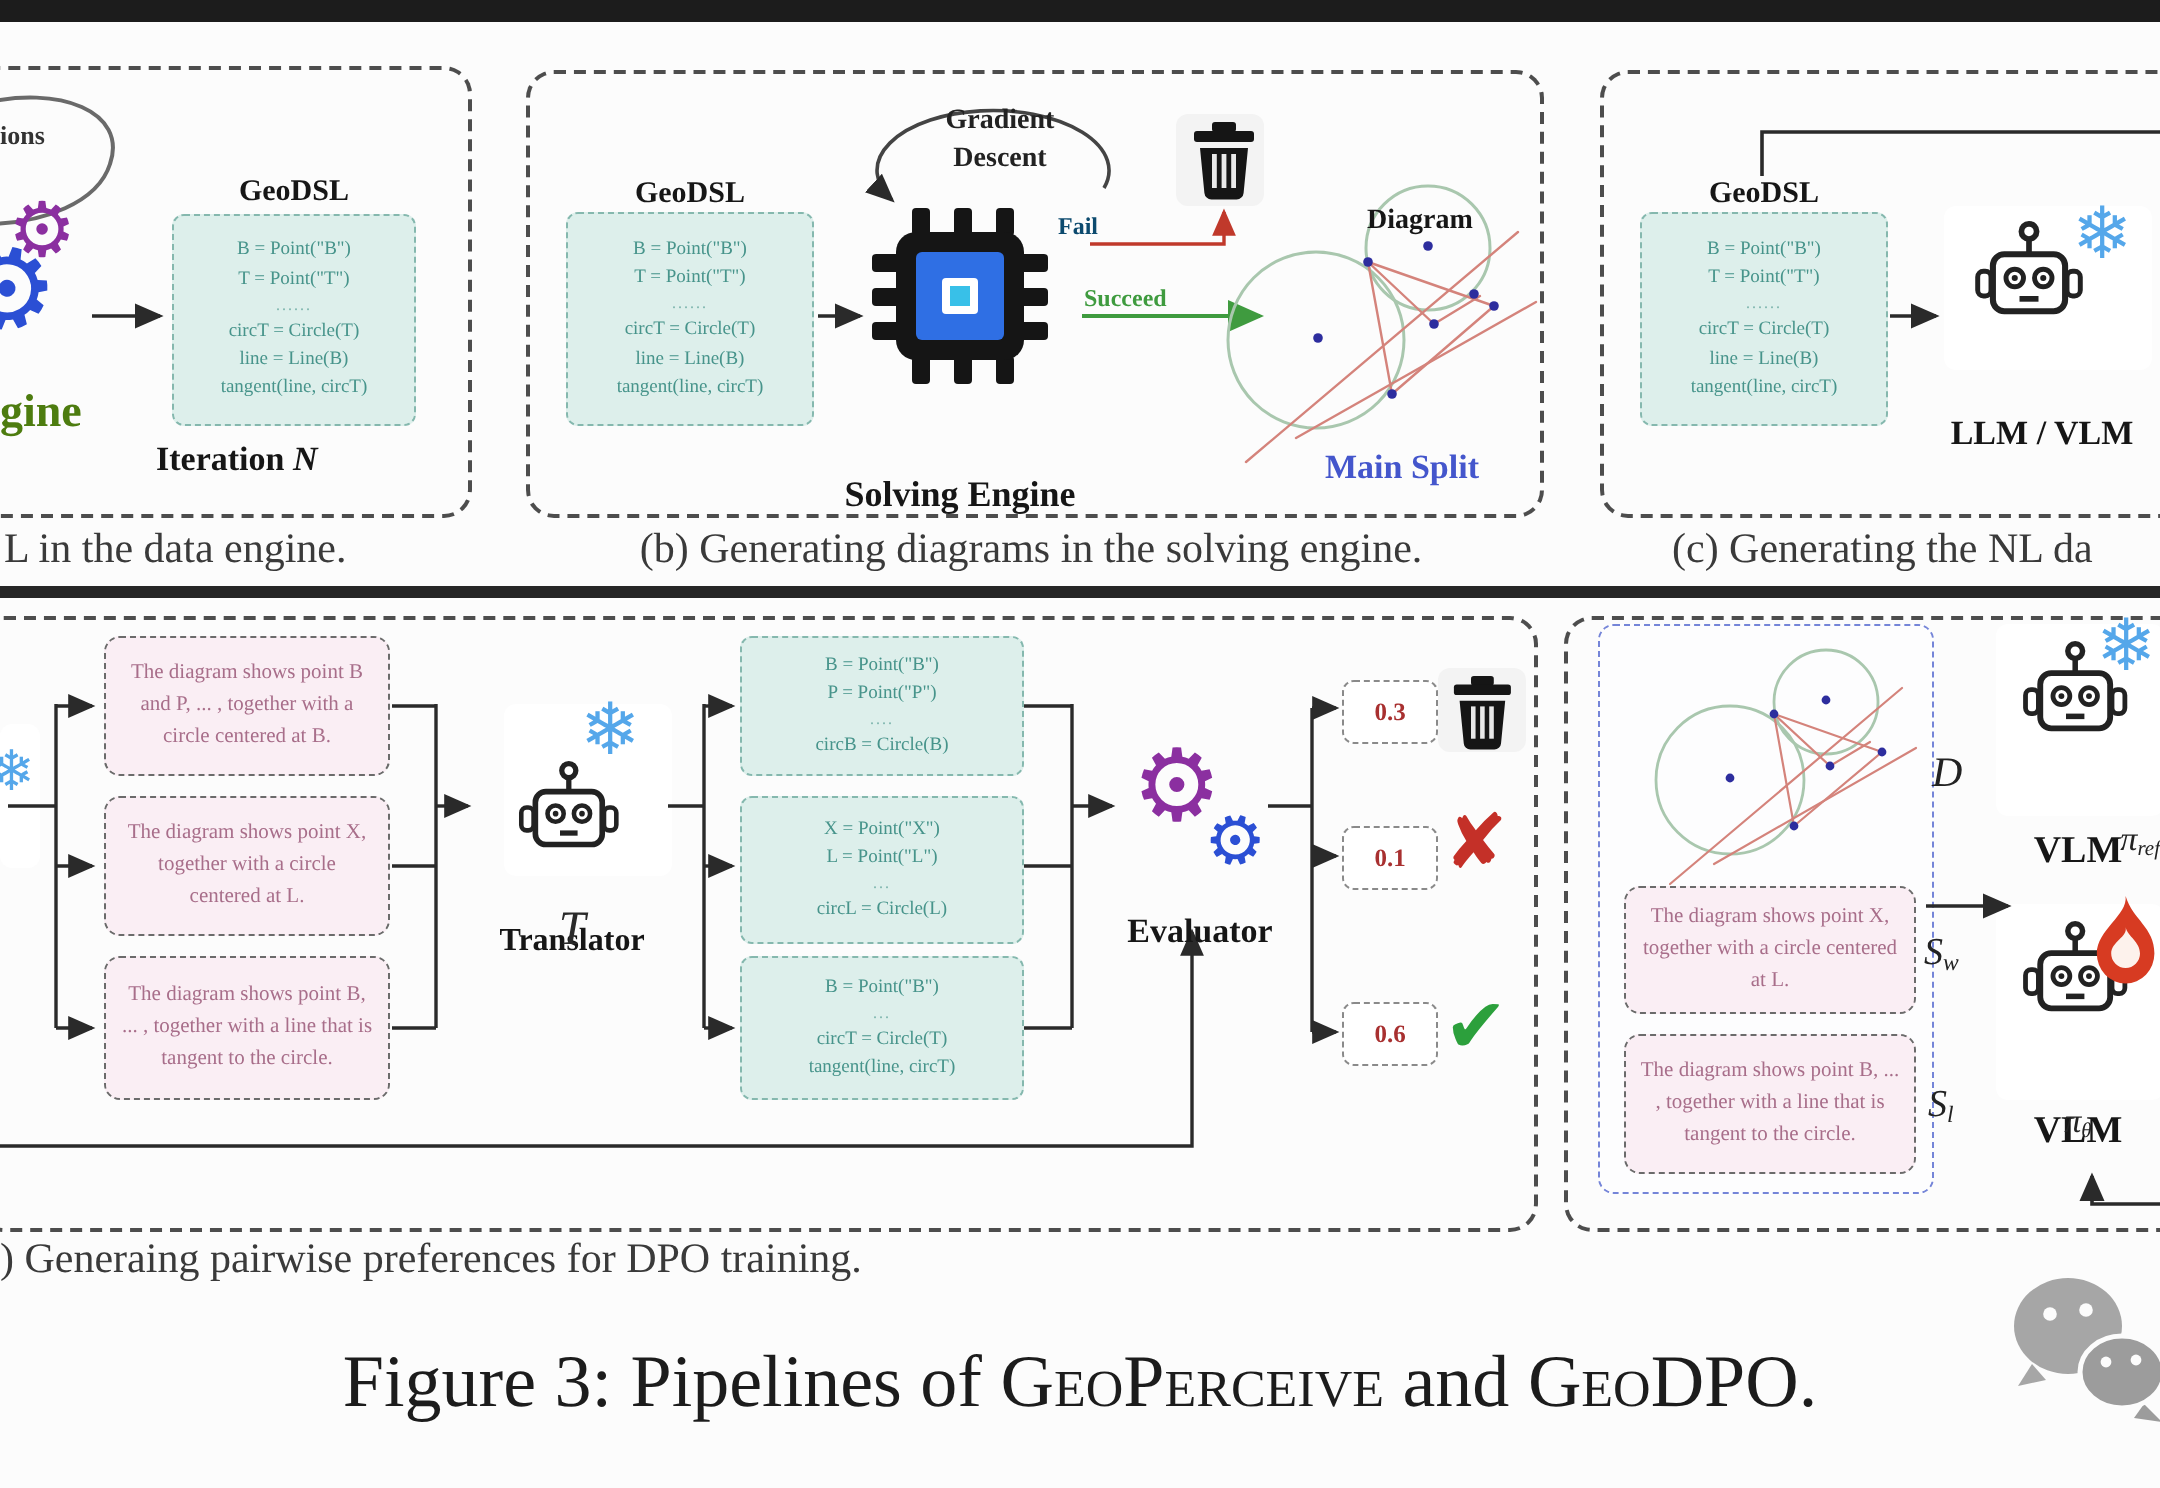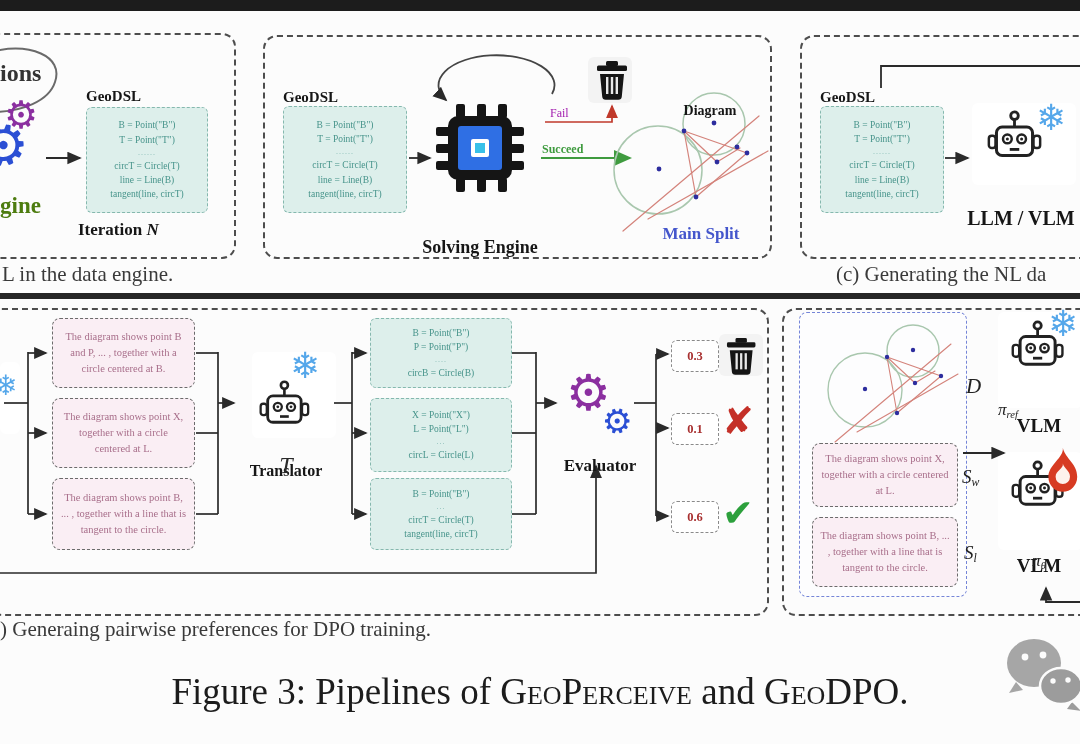--- a/index.html
+++ b/index.html
@@ -9,21 +9,21 @@
   .z1{z-index:1;} .z3{z-index:3;}
   #overlay-svg{position:absolute;left:0;top:0;z-index:2;pointer-events:none;}
   #wechat-svg{position:absolute;left:995px;top:630px;z-index:4;pointer-events:none;}
   .bar{background:#1c1c1c;}
   .panel{border:2px dashed #4d4d4d;border-radius:14px;z-index:0;}
   .bluebox{border:1.5px dashed #7585d8;border-radius:8px;background:#fdfdfe;}
   .codebox{background:#ddefeb;border:1.5px dashed #85b8ae;border-radius:6px;color:#47948b;
            font-size:9.5px;line-height:1.5;text-align:center;display:flex;flex-direction:column;
            justify-content:center;box-sizing:border-box;padding:2px;}
   .codebox .dim{opacity:.65;font-size:8px;letter-spacing:1px;}
-  .codetitle{font-weight:bold;font-size:15px;color:#161616;}
+  .codetitle{font-weight:bold;font-size:15px;color:#161616;text-align:center;}
   .nlbox{background:#faeef4;border:1.5px dashed #6b6b6b;border-radius:8px;color:#a86e8a;
          font-size:10.5px;line-height:1.5;text-align:center;display:flex;align-items:center;
          justify-content:center;box-sizing:border-box;padding:3px 7px;}
   .cap{font-size:21px;color:#3a3a3a;white-space:nowrap;}
   .blabel{font-weight:bold;color:#161616;text-align:center;margin-top:27px;}
   .score{background:#fff;border:1.6px dashed #8a8a8a;border-radius:6px;color:#a83030;
          font-weight:bold;font-size:12.5px;display:flex;align-items:center;justify-content:center;}
   .card{background:#ffffff;border-radius:6px;}
   .snow{color:#55a7ea;font-family:"DejaVu Sans",sans-serif;line-height:1;}
   .gear{font-family:"DejaVu Sans",sans-serif;line-height:1;}
@@ -40,21 +40,21 @@
 
   <div class="abs bar" style="left:0;top:0;width:1080px;height:11px"></div>
   <div class="abs" style="left:0;top:293px;width:1080px;height:6px;background:#262626"></div>
 
   <div class="abs panel" style="left:-60px;top:33px;width:292px;height:222px"></div>
   <div class="abs panel" style="left:263px;top:35px;width:505px;height:220px"></div>
   <div class="abs panel" style="left:800px;top:35px;width:295px;height:220px"></div>
   <div class="abs panel" style="left:-12px;top:308px;width:777px;height:304px"></div>
   <div class="abs panel" style="left:782px;top:308px;width:312px;height:304px"></div>
 
-  <div class="abs z3" style="left:0;top:60px;font-weight:bold;font-size:24px;color:#333">ions</div>
+  <div class="abs z3" style="left:0;top:60px;font-weight:bold;font-size:13px;color:#333">ions</div>
   <span class="abs gear z3" style="left:4px;top:96px;font-size:38px;color:#8b2fa0">⚙</span>
   <span class="abs gear z3" style="left:-22px;top:118px;font-size:56px;color:#2b4fd4;transform:rotate(14deg)">⚙</span>
   <div class="abs z3" style="left:0;top:193px;font-weight:bold;font-size:23px;color:#4d7c0f">gine</div>
   <div class="abs codetitle z3" style="left:86px;top:88px;width:122px">GeoDSL</div>
   <div class="abs codebox z1" style="left:86px;top:107px;width:122px;height:106px">
     <div>B = Point("B")</div>
     <div>T = Point("T")</div>
     <div class="dim">......</div>
     <div>circT = Circle(T)</div>
     <div>line = Line(B)</div>
@@ -67,39 +67,44 @@
 
   <div class="abs codetitle z3" style="left:283px;top:89px;width:124px">GeoDSL</div>
   <div class="abs codebox z1" style="left:283px;top:106px;width:124px;height:107px">
     <div>B = Point("B")</div>
     <div>T = Point("T")</div>
     <div class="dim">......</div>
     <div>circT = Circle(T)</div>
     <div>line = Line(B)</div>
     <div>tangent(line, circT)</div>
   </div>
+  <div class="abs z3" style="left:446px;top:52px;width:108px;text-align:center;font-weight:bold;font-size:14px;color:#222;line-height:1.35">
+    <div>Gradient</div>
+    <div>Descent</div>
+  </div>
   <div class="abs blabel z3" style="left:415px;top:210px;width:130px;font-size:18px">Solving Engine</div>
   <div class="abs card z1" style="left:588px;top:57px;width:44px;height:46px;background:#f3f3f3"></div>
-  <div class="abs z3" style="left:550px;top:106px;font-weight:normal;font-size:12px;color:#a21caf">Fail</div>
+  <div class="abs z3" style="left:529px;top:106px;font-weight:bold;font-size:12px;color:#0c4a6e">Fail</div>
   <div class="abs z3" style="left:542px;top:142px;font-weight:bold;font-size:12px;color:#3f9b3f">Succeed</div>
   <div class="abs blabel z3" style="left:660px;top:76px;width:100px;font-size:14px">Diagram</div>
   <div class="abs z3" style="left:643px;top:224px;width:116px;text-align:center;font-weight:bold;font-size:17px;color:#4456cc">Main Split</div>
+  <div class="abs cap z3" style="left:263px;top:262px;width:505px;text-align:center">(b) Generating diagrams in the solving engine.</div>
 
   <div class="abs codetitle z3" style="left:820px;top:89px;width:124px">GeoDSL</div>
   <div class="abs codebox z1" style="left:820px;top:106px;width:124px;height:107px">
     <div>B = Point("B")</div>
     <div>T = Point("T")</div>
     <div class="dim">......</div>
     <div>circT = Circle(T)</div>
     <div>line = Line(B)</div>
     <div>tangent(line, circT)</div>
   </div>
   <div class="abs card z1" style="left:972px;top:103px;width:104px;height:82px"></div>
   <span class="abs snow z3" style="left:1036px;top:100px;font-size:36px">❄</span>
-  <div class="abs blabel z3" style="left:964px;top:180px;width:114px;font-size:20px">LLM / VLM</div>
+  <div class="abs blabel z3" style="left:964px;top:180px;width:114px;font-size:17px">LLM / VLM</div>
   <div class="abs cap z3" style="left:836px;top:262px">(c) Generating the NL da</div>
 
   <div class="abs card z1" style="left:0;top:362px;width:20px;height:72px"></div>
   <span class="abs snow z3" style="left:-6px;top:372px;font-size:28px">❄</span>
 
   <div class="abs nlbox z1" style="left:52px;top:318px;width:143px;height:70px">The diagram shows point B and P, ... , together with a circle centered at B.</div>
   <div class="abs nlbox z1" style="left:52px;top:398px;width:143px;height:70px">The diagram shows point X, together with a circle centered at L.</div>
   <div class="abs nlbox z1" style="left:52px;top:478px;width:143px;height:72px">The diagram shows point B, ... , together with a line that is tangent to the circle.</div>
 
   <div class="abs card z1" style="left:252px;top:352px;width:84px;height:86px"></div>
@@ -141,21 +146,21 @@
   <div class="abs bluebox z1" style="left:799px;top:312px;width:166px;height:283px"></div>
   <div class="abs nlbox z1" style="left:812px;top:443px;width:146px;height:64px">The diagram shows point X, together with a circle centered at L.</div>
   <div class="abs nlbox z1" style="left:812px;top:517px;width:146px;height:70px">The diagram shows point B, ... , together with a line that is tangent to the circle.</div>
   <div class="abs z3 it" style="left:966px;top:374px;font-size:21px;color:#222">D</div>
   <div class="abs z3" style="left:962px;top:466px;font-size:19px;color:#222"><span class="it">S</span><span class="sub">w</span></div>
   <div class="abs z3" style="left:964px;top:542px;font-size:19px;color:#222"><span class="it">S</span><span class="sub">l</span></div>
 
   <div class="abs card z1" style="left:998px;top:312px;width:84px;height:96px"></div>
   <span class="abs snow z3" style="left:1048px;top:306px;font-size:36px">❄</span>
   <div class="abs blabel z3" style="left:998px;top:388px;width:82px;font-size:19px">VLM</div>
-  <div class="abs z3" style="left:998px;top:400px;width:82px;text-align:left;font-size:17px;color:#222"><span class="it">π</span><span class="sub">ref</span></div>
+  <div class="abs z3" style="left:998px;top:410px;width:82px;text-align:right;font-size:17px;color:#222"><span class="it">π</span><span class="sub">ref</span></div>
 
   <div class="abs card z1" style="left:998px;top:452px;width:84px;height:98px"></div>
   <div class="abs blabel z3" style="left:998px;top:528px;width:82px;font-size:19px">VLM</div>
   <div class="abs z3" style="left:998px;top:551px;width:82px;text-align:center;font-size:17px;color:#222"><span class="it">π</span><span class="sub">θ</span></div>
 
   <div class="abs figcap z3" style="left:0;top:670px;width:1080px">
     <span>Figure 3: Pipelines of </span><span class="smallcaps">GeoPerceive</span><span> and </span><span class="smallcaps">GeoDPO</span><span>.</span>
   </div>
 
   <svg id="overlay-svg" width="1080" height="744" viewBox="0 0 1080 744">

